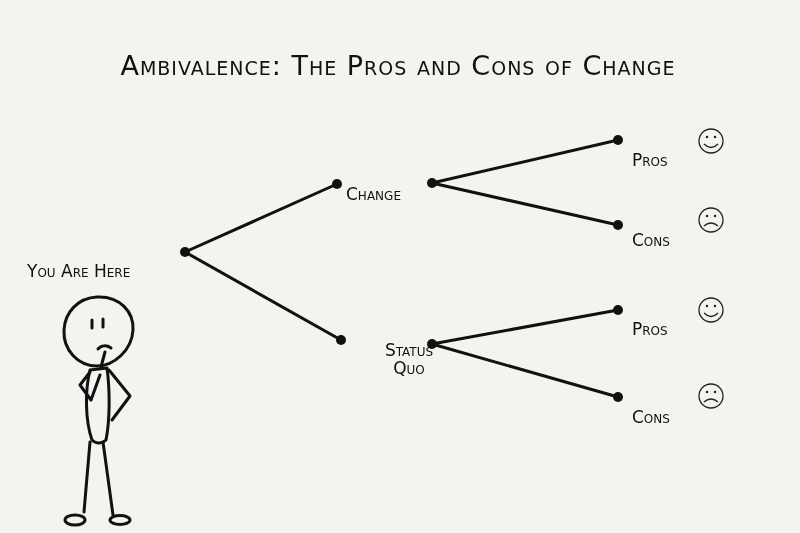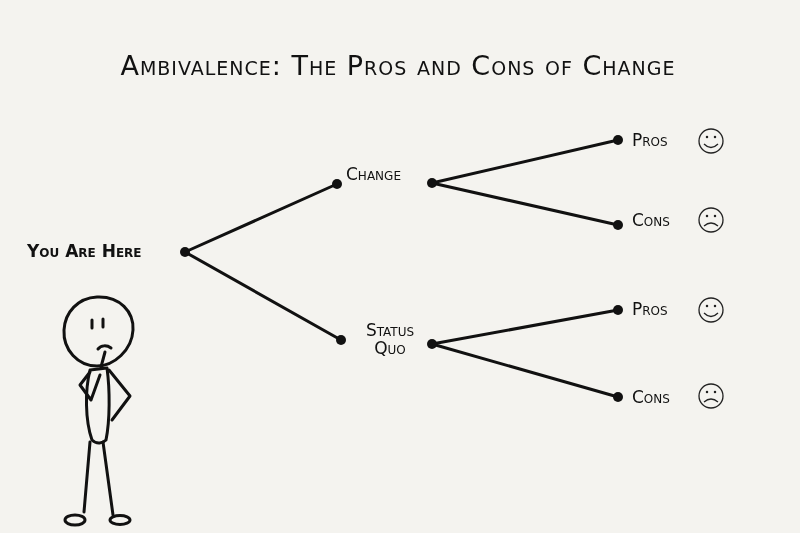--- a/index.html
+++ b/index.html
@@ -21,20 +21,21 @@
       color: #111;
     }
     .label {
       position: absolute;
       font-family: "DejaVu Sans", sans-serif;
       font-variant: small-caps;
       font-size: 17px;
       line-height: 18px;
       color: #111;
       white-space: nowrap;
+      margin-top: 20px;
     }
     .label.center { text-align: center; }
     svg.overlay { position: absolute; left: 0; top: 0; }
   </style>
 </head>
 <body>
 
 <div class="canvas">
 
   <div class="title">Ambivalence: The Pros and Cons of Change</div>
@@ -107,25 +108,25 @@
       <path d="M109 370 L130 396 L112 420"></path>
 
       <path d="M90 442 L84 512"></path>
       <path d="M103 442 L113 515"></path>
 
       <ellipse cx="75" cy="520" rx="10" ry="5"></ellipse>
       <ellipse cx="120" cy="520" rx="10" ry="4.5"></ellipse>
     </g>
   </svg>
 
-  <div class="label" style="left:27px; top:242px;font-weight:bold;">You Are Here</div>
+  <div class="label" style="left:27px; top:242px;">You Are Here</div>
 
   <div class="label" style="left:346px; top:165px;">Change</div>
 
-  <div class="label center" style="left:350px; top:321px; width:80px;">
+  <div class="label center" style="left:369px; top:321px; width:80px;">
     <div>Status</div>
     <div>Quo</div>
   </div>
 
   <div class="label" style="left:632px; top:131px;">Pros</div>
   <div class="label" style="left:632px; top:211px;">Cons</div>
   <div class="label" style="left:632px; top:300px;">Pros</div>
   <div class="label" style="left:632px; top:388px;">Cons</div>
 
 </div>

